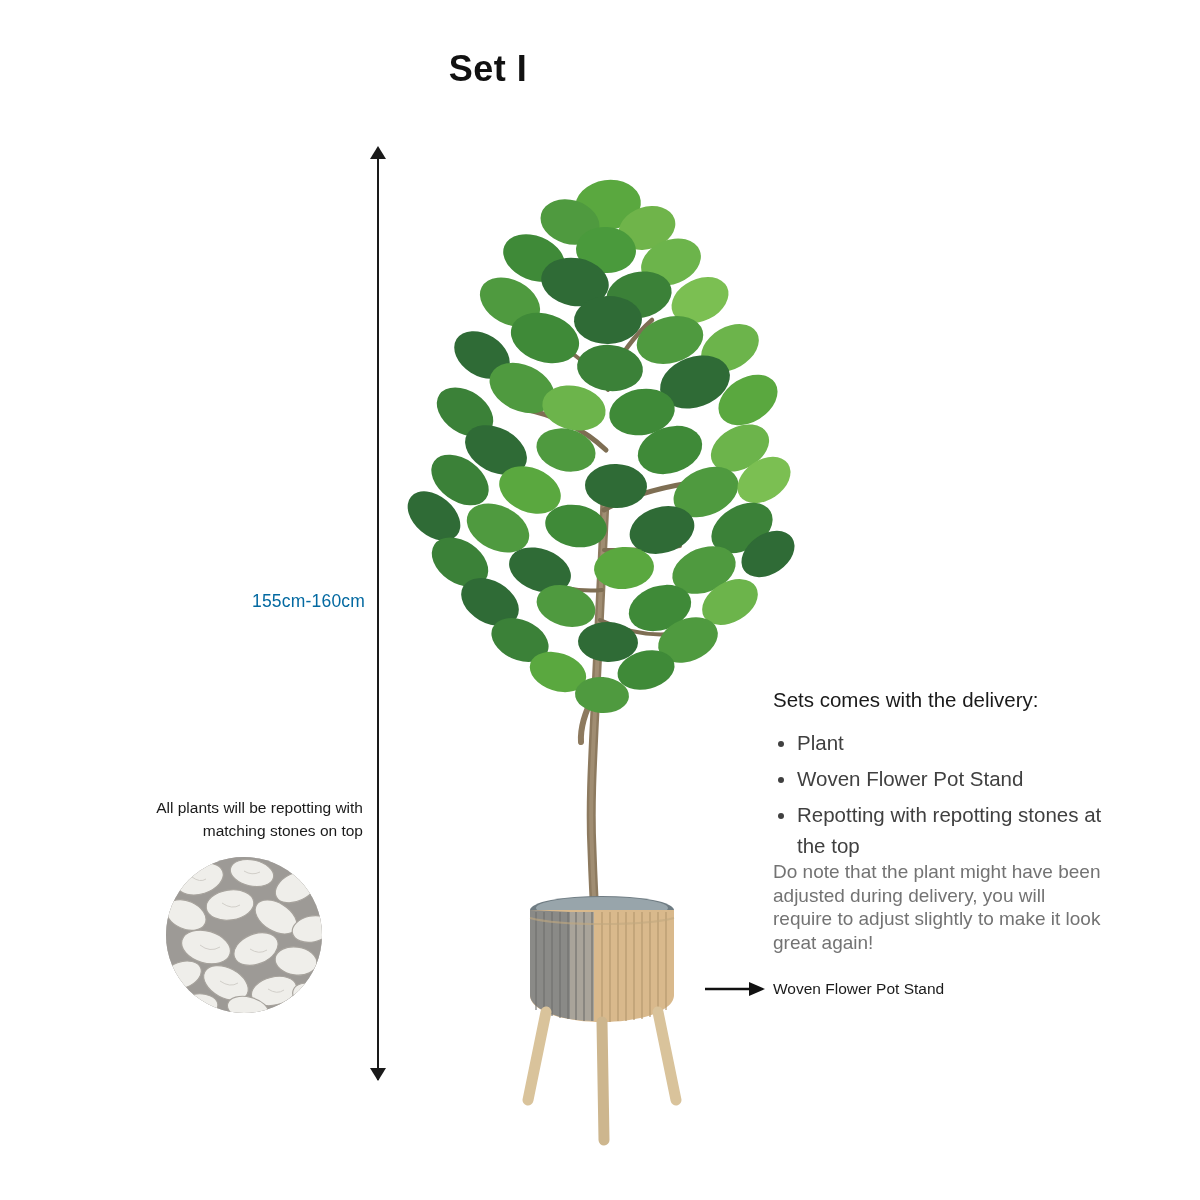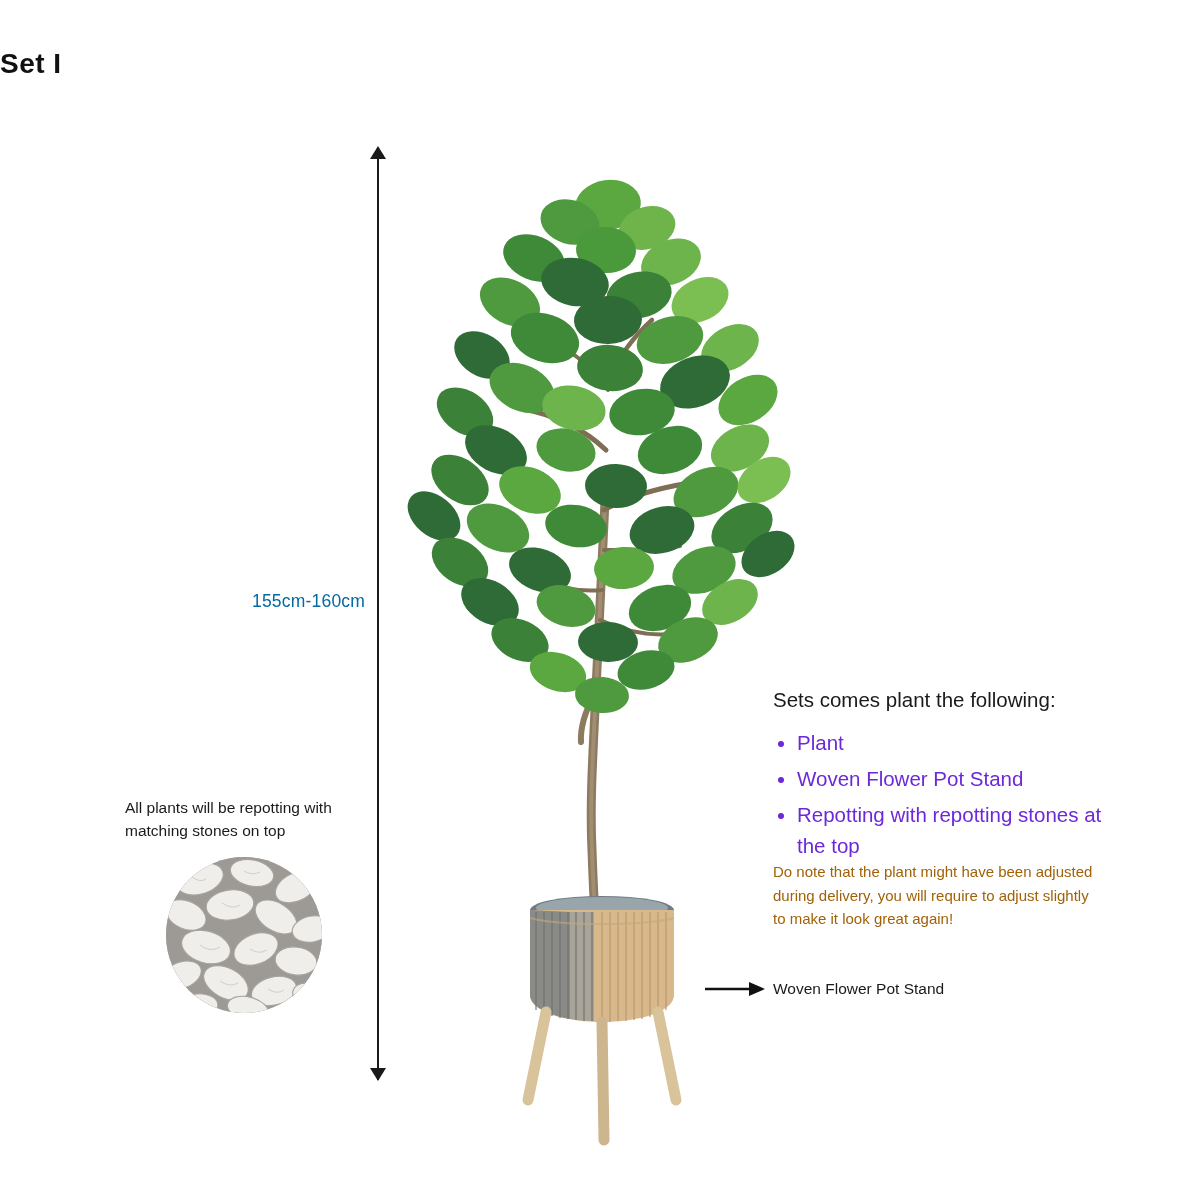--- a/index.html
+++ b/index.html
@@ -15,22 +15,22 @@
     font-family: "Liberation Sans", sans-serif;
     color: #1a1a1a;
   }
 
   
   .title {
     position: absolute;
     top: 48px;
     left: 0;
     width: 976px;
-    text-align: left;
-    font-size: 28px;
+    text-align: center;
+    font-size: 36px;
     font-weight: bold;
     letter-spacing: 0.5px;
     color: #111111;
   }
 
   
   .dim-line {
     position: absolute;
     left: 377px;
     top: 148px;
@@ -65,21 +65,21 @@
     white-space: nowrap;
     letter-spacing: 0.2px;
   }
 
   
   .stones-caption {
     position: absolute;
     left: 125px;
     top: 796px;
     width: 238px;
-    text-align: left;
+    text-align: right;
     font-size: 15.5px;
     line-height: 23px;
     color: #1a1a1a;
   }
   .stones-circle {
     position: absolute;
     left: 166px;
     top: 857px;
     width: 156px;
     height: 156px;
@@ -111,31 +111,31 @@
   .sets-list {
     position: absolute;
     left: 773px;
     top: 727px;
     width: 305px;
     margin: 0;
     padding: 0 0 0 24px;
     list-style: disc;
     font-size: 20.5px;
     line-height: 31px;
-    color: #6d28d9;
+    color: #404040;
   }
   .sets-list li { margin: 0 0 5px 0; }
   .note {
     position: absolute;
     left: 773px;
     top: 860px;
     width: 330px;
-    font-size: 15px;
+    font-size: 19px;
     line-height: 23.5px;
-    color: #a16207;
+    color: #737373;
   }
 
   
   .pointer {
     position: absolute;
     left: 705px;
     top: 981px;
     width: 62px;
     height: 16px;
   }
@@ -311,21 +311,21 @@
       <path d="M78 14 q8 5 16 1"></path>
       <path d="M56 46 q10 7 18 2"></path>
       <path d="M34 88 q10 8 20 2"></path>
       <path d="M84 92 q9 6 17 1"></path>
       <path d="M54 124 q10 7 18 2"></path>
       <path d="M102 132 q9 6 16 1"></path>
     </g>
   </svg>
 </div>
 
-<div class="sets-heading">Sets comes plant the following:</div>
+<div class="sets-heading">Sets comes with the delivery:</div>
 <ul class="sets-list">
   <li>Plant</li>
   <li>Woven Flower Pot Stand</li>
   <li>Repotting with repotting stones at the top</li>
 </ul>
 <div class="note">Do note that the plant might have been adjusted during delivery, you will require to adjust slightly to make it look great again!</div>
 
 <div class="pointer">
   <svg width="62" height="16" viewBox="0 0 62 16" xmlns="http://www.w3.org/2000/svg">
     <path d="M0 8 H48" stroke="#111111" stroke-width="2.4"></path>

